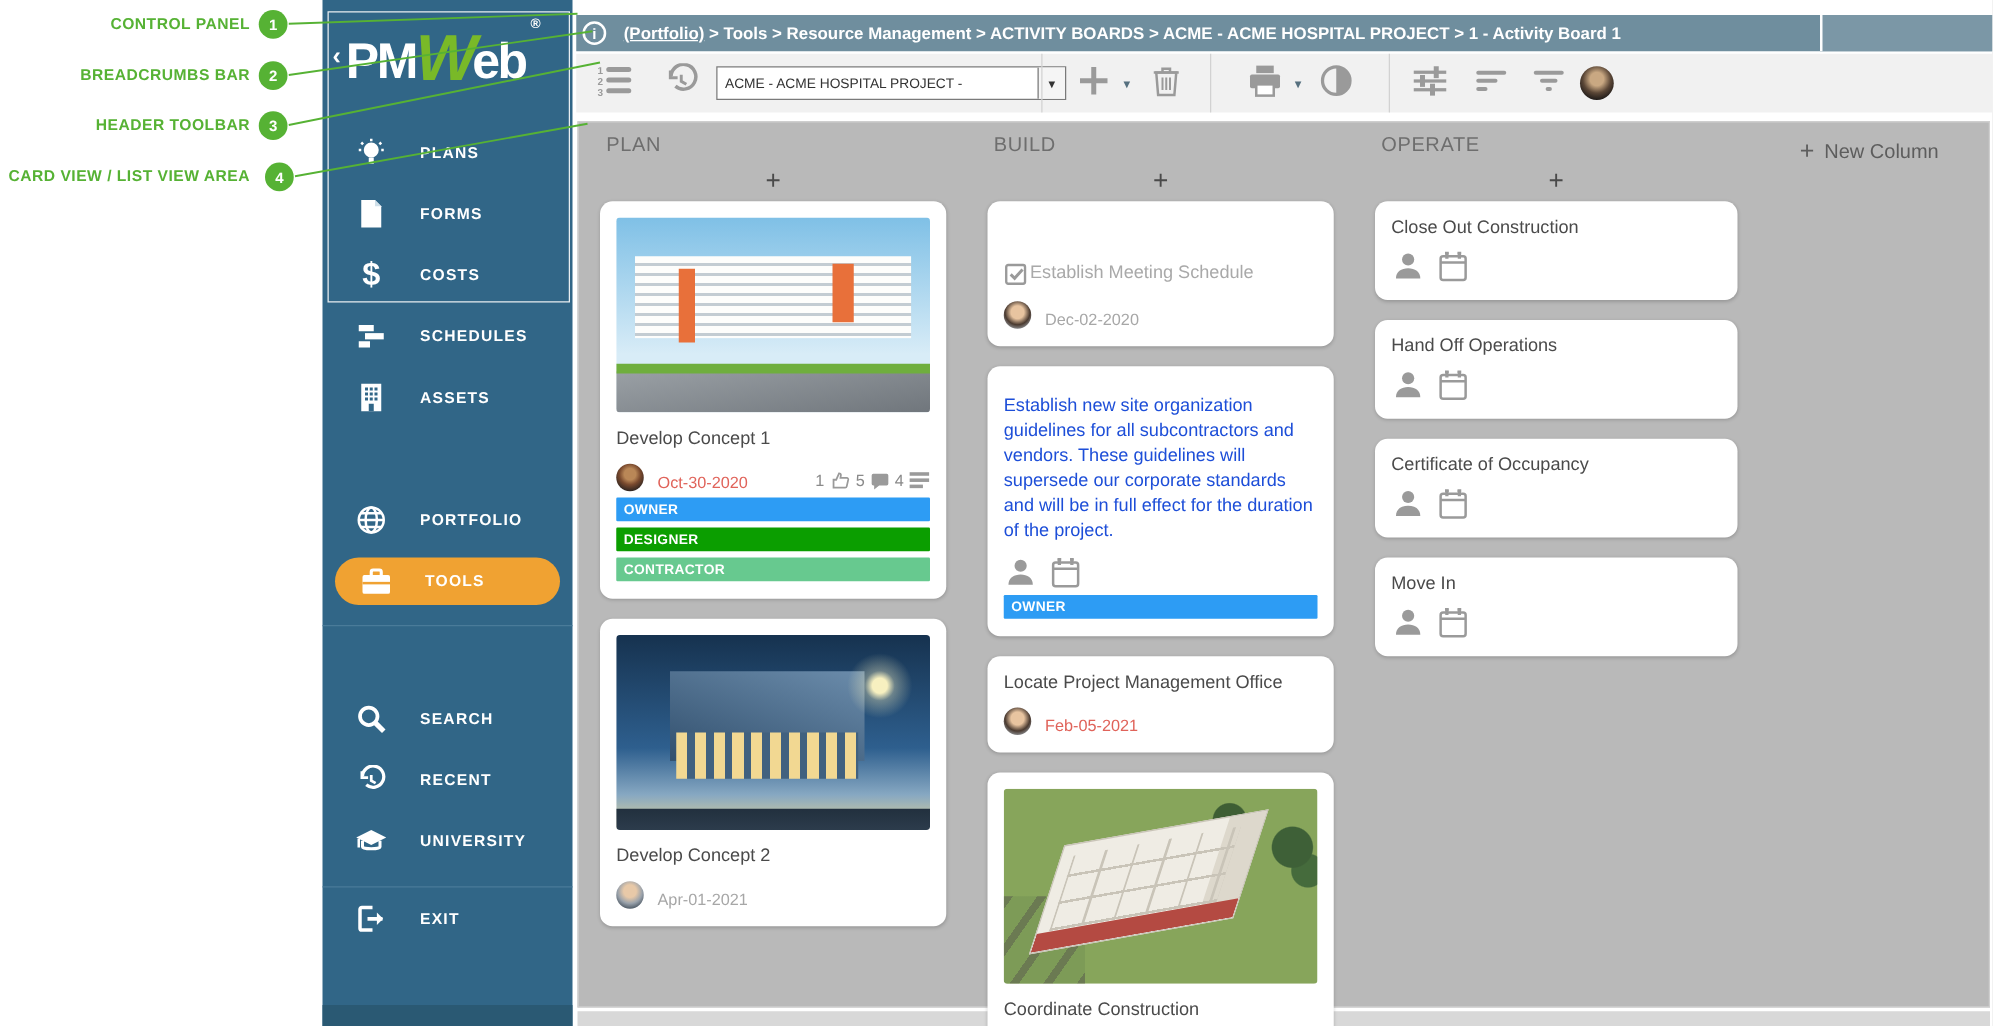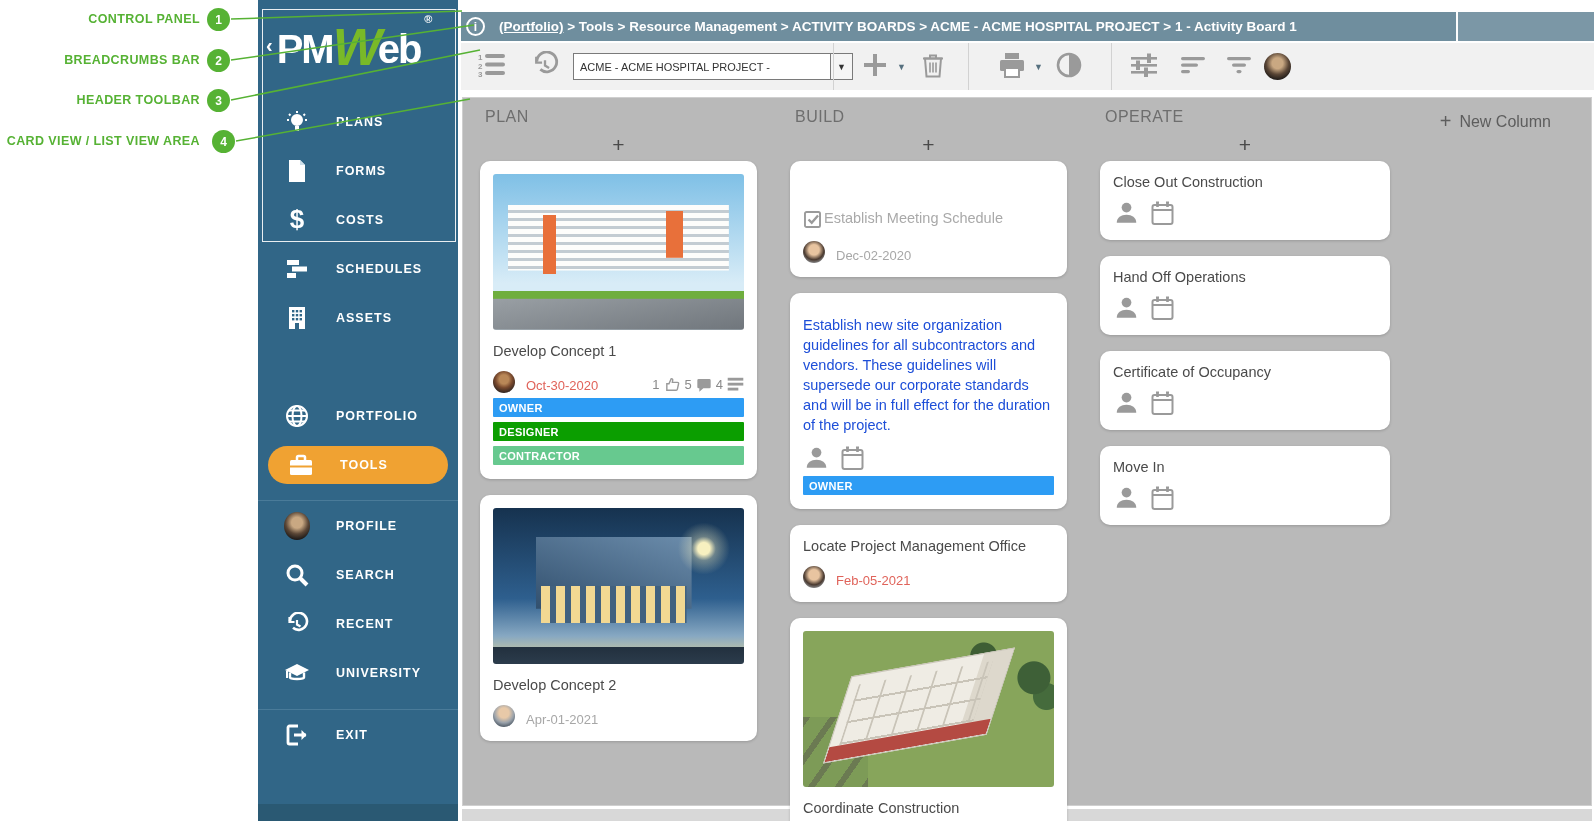--- a/index.html
+++ b/index.html
@@ -198,26 +198,20 @@
             <rect x="1" y="6" width="22" height="15" rx="1.5" fill="#fff"></rect>
             <path d="M8 6V3.5A1.5 1.5 0 019.5 2h5A1.5 1.5 0 0116 3.5V6" stroke="#fff" stroke-width="2.5" fill="none"></path>
             <rect x="1" y="11.5" width="22" height="2" fill="#f0a232"></rect>
           </svg>
       </span>
       <span class="nav-label">TOOLS</span>
     </div>
 
     <div class="side-divider" style="top:500px"></div>
 
-    <div class="nav-item" style="top:501px">
-      <span class="nav-icon">
-          <span class="avatar" style="width:28px;height:28px;display:block"></span>
-        </span>
-      <span class="nav-label">PROFILE</span>
-    </div>
     <div class="nav-item" style="top:550px">
       <span class="nav-icon">
         <svg width="24" height="24" viewBox="0 0 24 24" fill="none" stroke="#fff" stroke-width="3">
             <circle cx="10" cy="10" r="7"></circle>
             <path d="M15.5 15.5L22 22" stroke-width="4"></path>
           </svg>
       </span>
       <span class="nav-label">SEARCH</span>
     </div>
     <div class="nav-item" style="top:599px">

